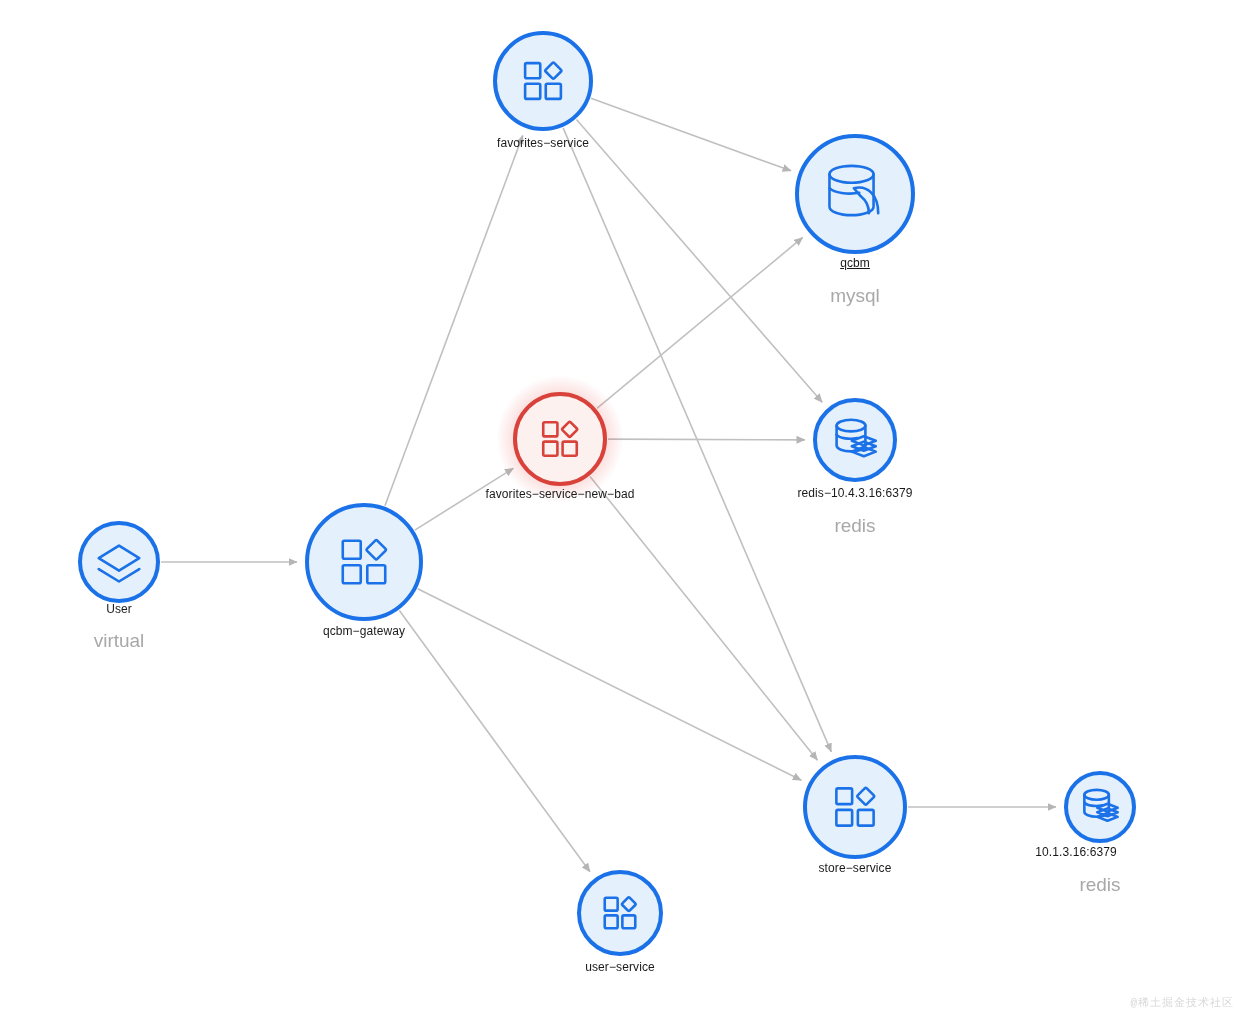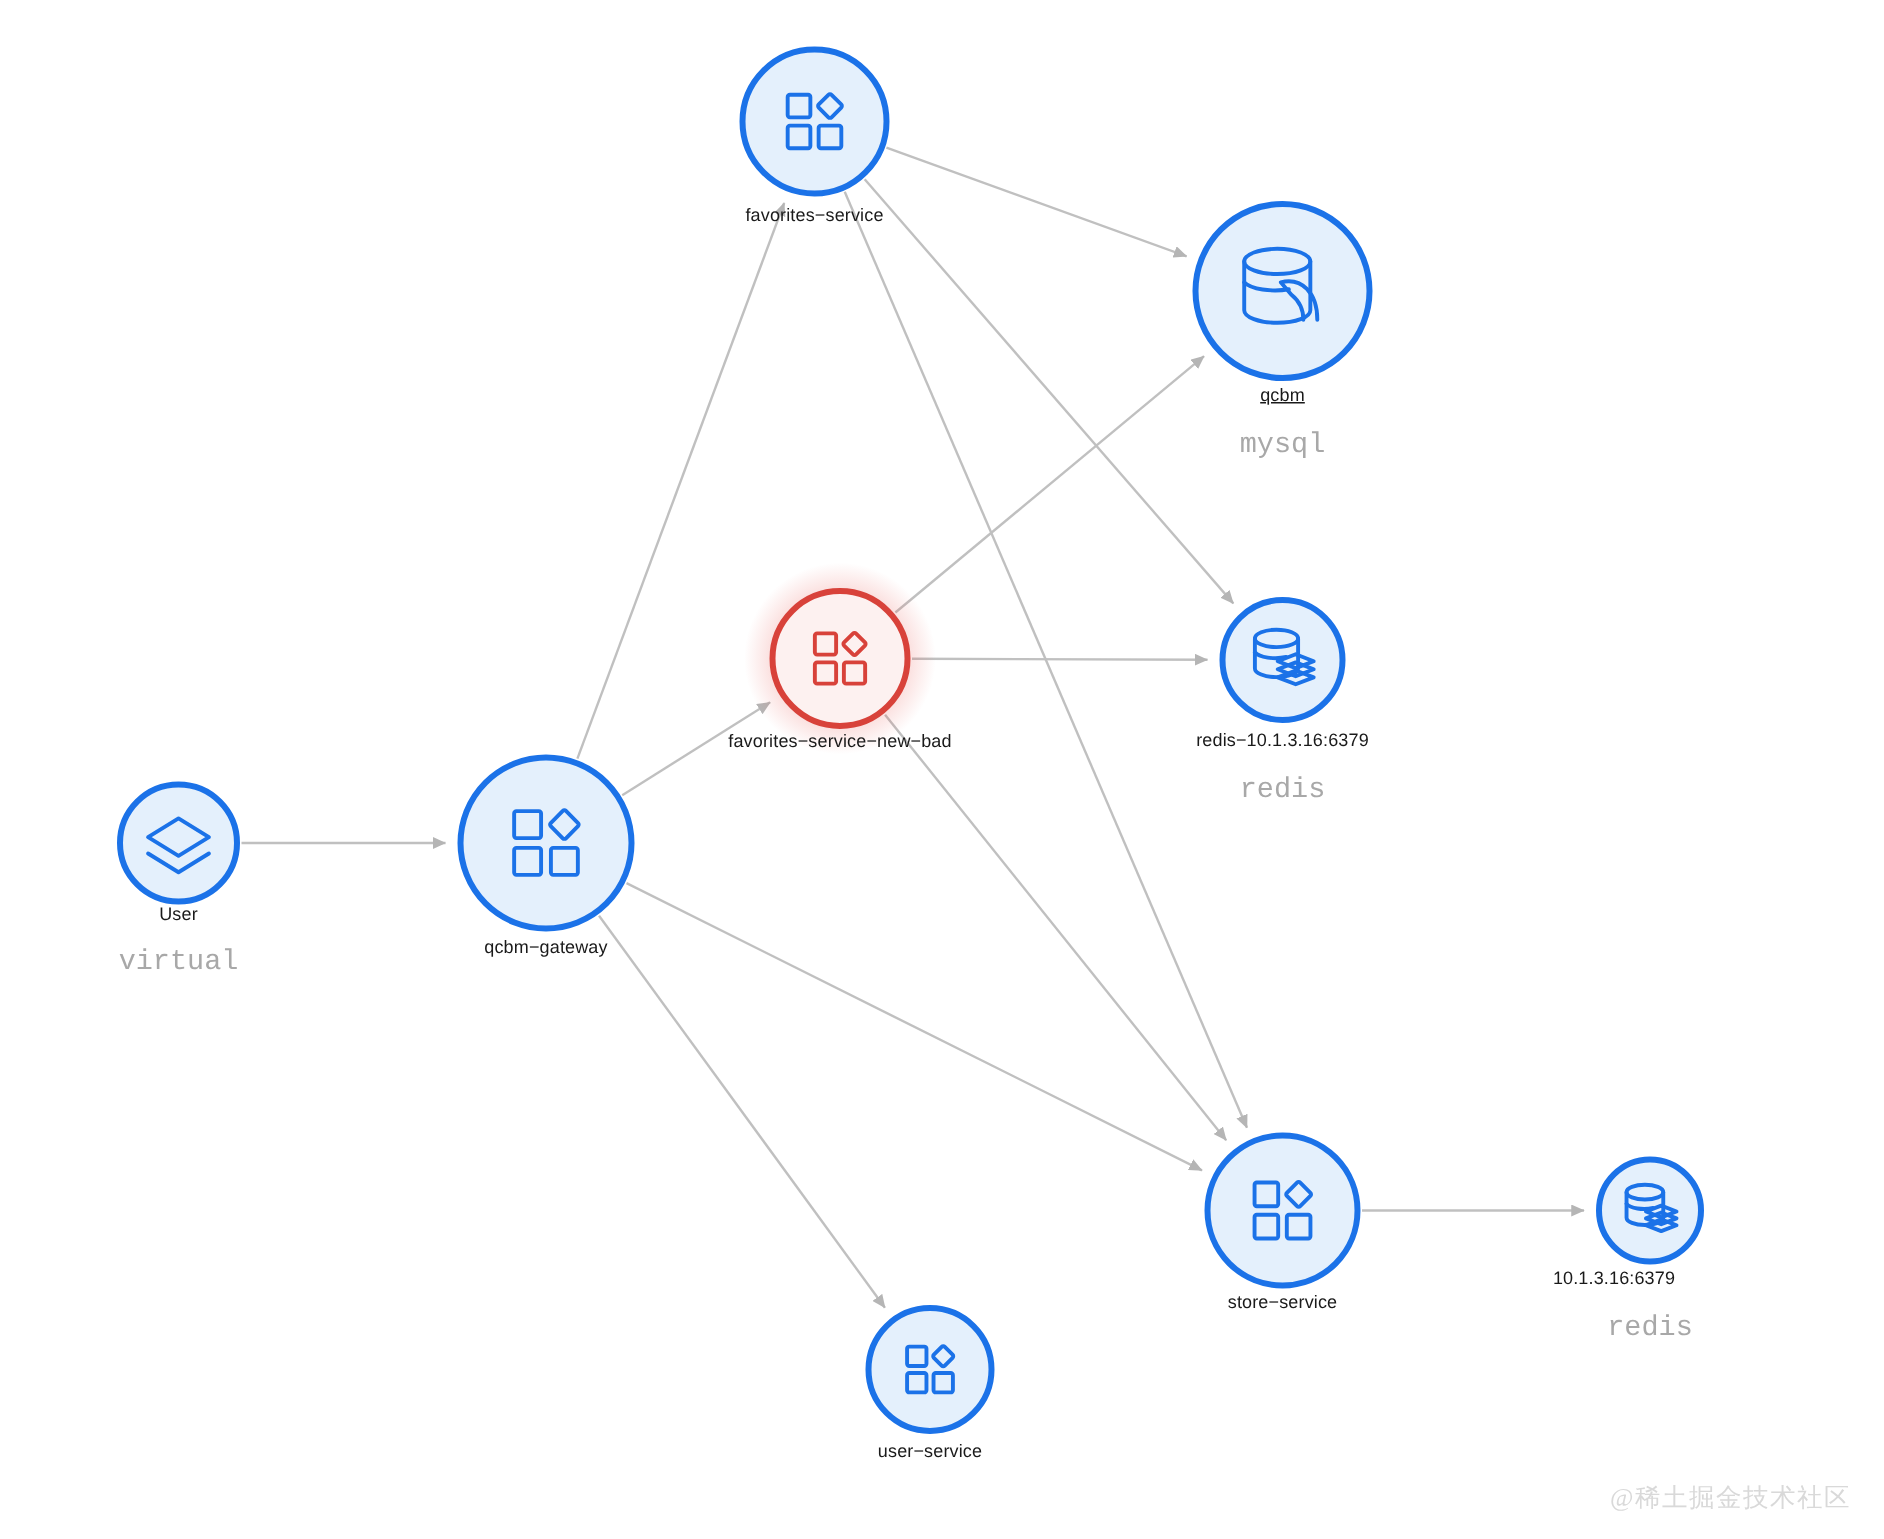--- a/index.html
+++ b/index.html
@@ -62,29 +62,29 @@
     font-size: 12px;
     font-family: "Liberation Sans", sans-serif;
     letter-spacing: 0.1px;
   }
   .node-sublabel {
     position: absolute;
     transform: translateX(-50%);
     white-space: nowrap;
     color: #a8a8a8;
     font-size: 19px;
-    font-family: Liberation Mono, monospace;
+    font-family: Liberation Sans, sans-serif;
   }
   #watermark {
     position: absolute;
     right: 22px;
     bottom: 16px;
     color: #d9d9d9;
-    font-size: 17px;
-    font-family: Liberation Serif, serif;
+    font-size: 11px;
+    font-family: Liberation Mono, monospace;
     letter-spacing: 1px;
     user-select: none;
   }
 </style>
 </head>
 <body>
 
 <div id="canvas">
 
   <svg id="graph-svg" viewBox="0 0 1256 1026" xmlns="http://www.w3.org/2000/svg">
@@ -201,21 +201,21 @@
   </svg>
 
   <div id="labels-layer">
       <div class="node-label" style="left: 119px; top: 602px; text-align: right;">User</div>
       <div class="node-sublabel" style="left: 119px; top: 630px;">virtual</div>
       <div class="node-label" style="left: 364px; top: 624px; text-align: center;">qcbm−gateway</div>
       <div class="node-label" style="left: 543px; top: 136px;">favorites−service</div>
       <div class="node-label" style="left: 560px; top: 487px;">favorites−service−new−bad</div>
       <div class="node-label" style="left: 855px; top: 256px; text-decoration: underline;">qcbm</div>
       <div class="node-sublabel" style="left: 855px; top: 285px;">mysql</div>
-      <div class="node-label" style="left: 855px; top: 486px;">redis−10.1.3.16:6379</div>
+      <div class="node-label" style="left: 855px; top: 486px;">redis−10.4.3.16:6379</div>
       <div class="node-sublabel" style="left: 855px; top: 515px;">redis</div>
       <div class="node-label" style="left: 855px; top: 861px;">store−service</div>
       <div class="node-label" style="left: 1076px; top: 845px;">10.1.3.16:6379</div>
       <div class="node-sublabel" style="left: 1100px; top: 874px;">redis</div>
       <div class="node-label" style="left: 620px; top: 960px;">user−service</div>
     </div>
 
   <div id="watermark">@稀土掘金技术社区</div>
 </div>
 

